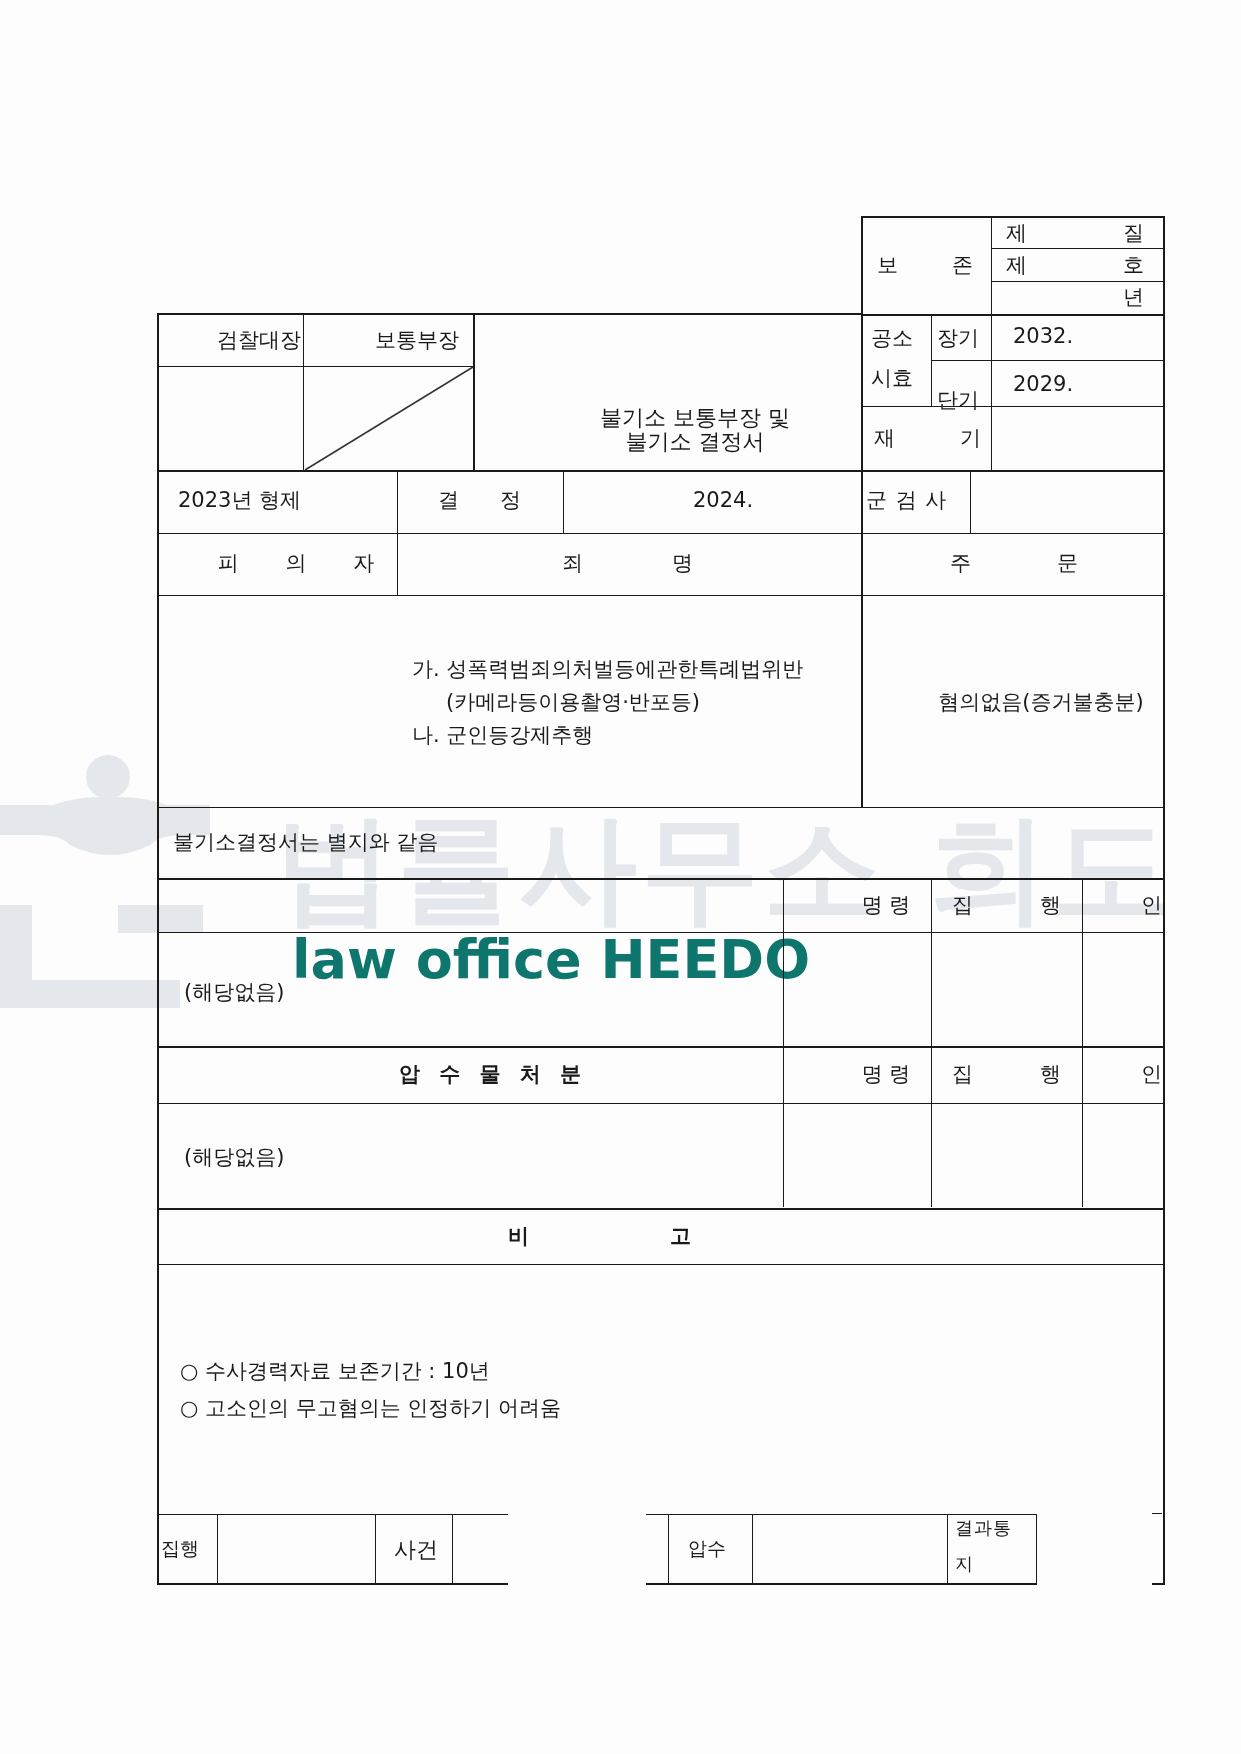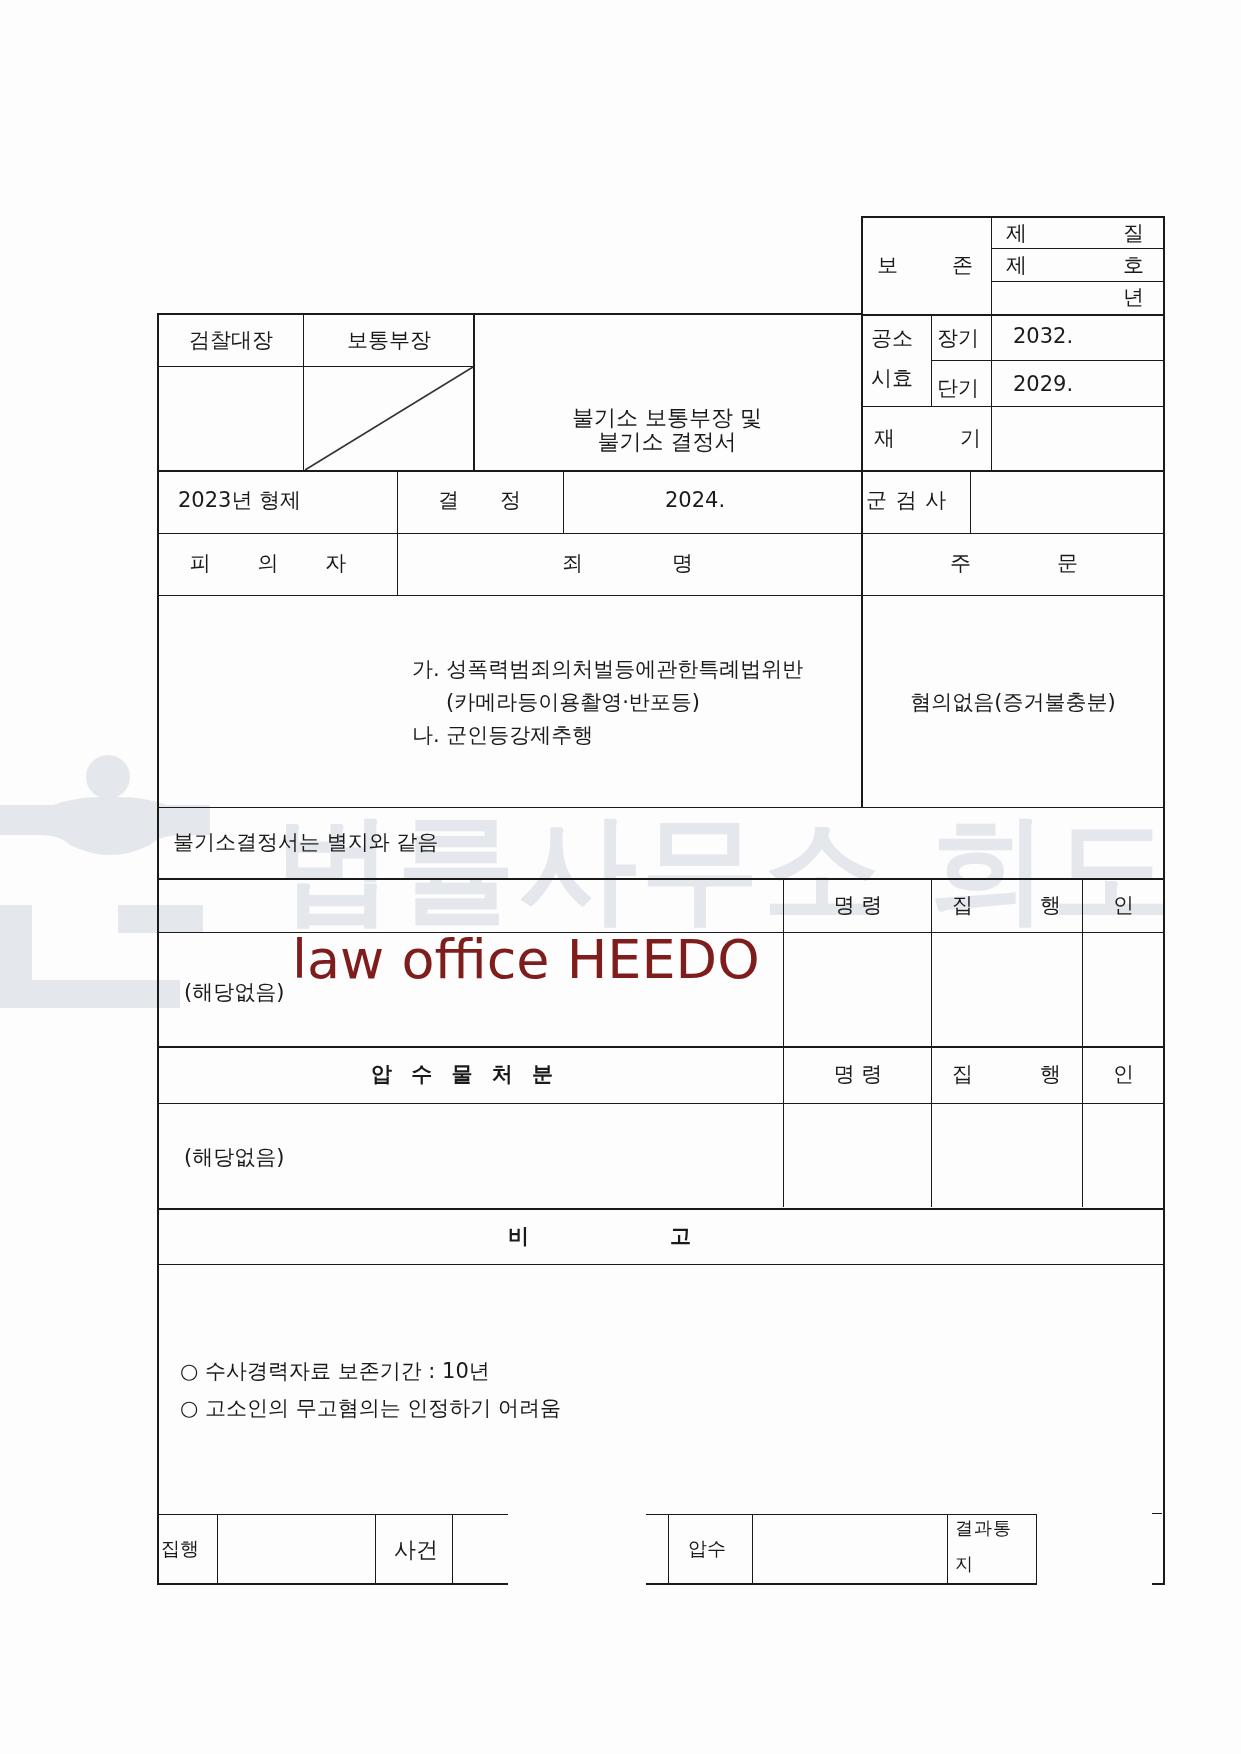--- a/index.html
+++ b/index.html
@@ -5,40 +5,40 @@
   html, body { margin:0; padding:0; }
   body { width:1241px; height:1754px; background:#fdfdfd; position:relative; overflow:hidden;
          font-family:"DejaVu Sans", sans-serif; color:#1a1a1a; }
   .abs { position:absolute; }
   .box { position:absolute; box-sizing:border-box; border:1.5px solid #1a1a1a; }
   .hl { position:absolute; height:0; border-top:1.5px solid #1a1a1a; }
   .hlb { position:absolute; height:0; border-top:2.5px solid #1a1a1a; }
   .vl { position:absolute; width:0; border-left:1.5px solid #1a1a1a; }
   .vlb { position:absolute; width:0; border-left:2.5px solid #1a1a1a; }
   .t { position:absolute; font-size:21px; white-space:nowrap; line-height:1.2; }
-  .c { text-align:center; }
+  .c { text-align:center;margin-left:28px; }
   .b { font-weight:bold; }
   .wm { position:absolute; color:#e4e7ec; font-family:"DejaVu Sans", sans-serif; font-weight:bold; white-space:nowrap; z-index:0; }
   .layer { position:absolute; left:0; top:0; width:1241px; height:1754px; z-index:1; }
   .diag { position:absolute; }
 </style>
 </head>
 <body>
 
 <div>
   <svg class="abs" style="left:0;top:735px;z-index:0" width="220" height="290">
     <circle cx="108" cy="42" r="22" fill="#e4e7ec"></circle>
     <path d="M0 70 H210 V100 H180 Q160 100 150 110 Q110 130 70 110 Q60 100 40 100 H0 Z" fill="#e4e7ec"></path>
     <path d="M20 100 Q40 60 110 62 Q180 60 205 100 L180 100 Q160 90 110 90 Q60 90 40 100 Z" fill="#e4e7ec"></path>
     <rect x="0" y="170" width="32" height="100" fill="#e4e7ec"></rect>
     <rect x="0" y="245" width="180" height="28" fill="#e4e7ec"></rect>
     <rect x="118" y="170" width="85" height="28" fill="#e4e7ec"></rect>
   </svg>
   <div class="wm" style="left:275px;top:790px;font-size:118px;letter-spacing:4px;">법률사무소 희도</div>
-  <div class="wm" style="left:292px;top:928px;font-size:54px;font-weight:normal;color:#7f1d1d;">law office HEEDO</div>
+  <div class="wm" style="left:292px;top:928px;font-size:54px;font-weight:bold;color:#0f766e;">law office HEEDO</div>
 </div>
 
 <div class="layer">
 
 <div class="box" style="left:861px;top:216px;width:304px;height:256px;border-width:2.5px;"></div>
 <div class="vl" style="left:991px;top:216px;height:254px;"></div>
 <div class="hl" style="left:991px;top:248px;width:172px;"></div>
 <div class="hl" style="left:991px;top:281px;width:172px;"></div>
 <div class="hlb" style="left:861px;top:314px;width:303px;"></div>
 <div class="vl" style="left:931px;top:314px;height:92px;"></div>
@@ -57,21 +57,21 @@
   <span class="t" style="left:1123px;top:253px;">호</span>
 </div>
 <div>
   <span class="t" style="left:1123px;top:285px;">년</span>
 </div>
 
 <span class="t" style="left:871px;top:326px;">공소</span>
 <span class="t" style="left:871px;top:366px;">시효</span>
 <span class="t" style="left:937px;top:326px;">장기</span>
 <span class="t" style="left:1013px;top:324px;">2032.</span>
-<span class="t" style="left:937px;top:376px;">단기</span>
+<span class="t" style="left:937px;top:388px;">단기</span>
 <span class="t" style="left:1013px;top:372px;">2029.</span>
 
 <span class="t" style="left:874px;top:426px;">재</span>
 <span class="t" style="left:960px;top:426px;">기</span>
 <span class="t" style="left:1005px;top:426px;"></span>
 
 <div class="hlb" style="left:157px;top:313px;width:705px;"></div>
 <div class="vlb" style="left:157px;top:313px;height:1272px;"></div>
 <div class="vl" style="left:303px;top:313px;height:157px;"></div>
 <div class="vlb" style="left:473px;top:313px;height:157px;"></div>

